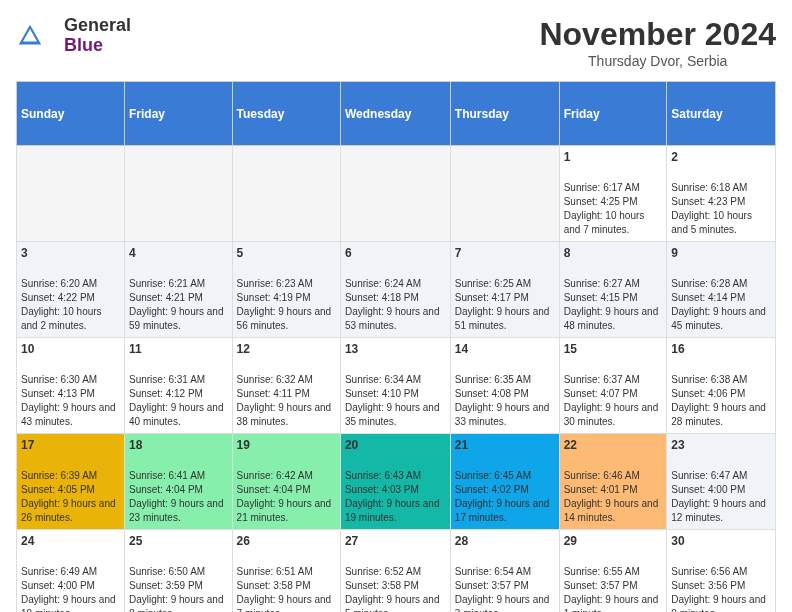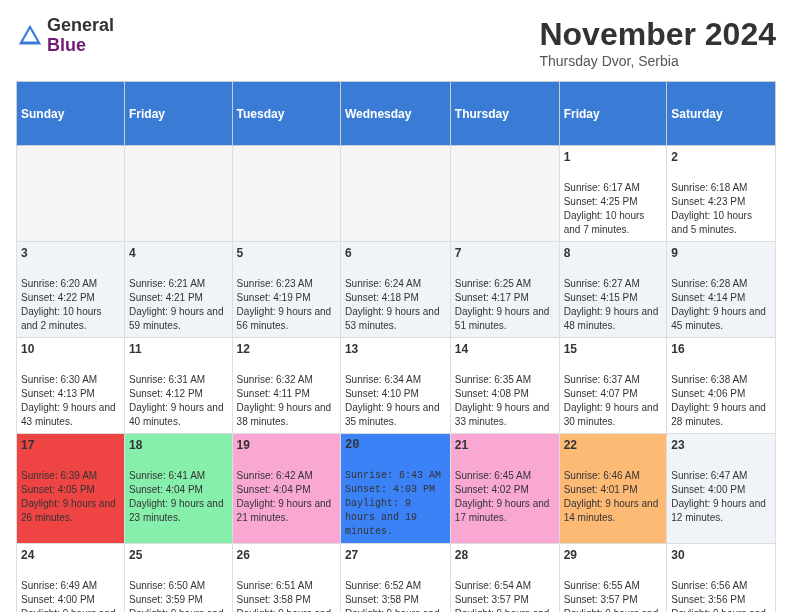--- a/index.html
+++ b/index.html
@@ -12,21 +12,21 @@
     }
     .header {
       display: flex;
       justify-content: space-between;
       align-items: flex-start;
       margin-bottom: 12px;
     }
     .logo {
       display: flex;
       align-items: center;
-      gap: 3px;
+      gap: 20px;
     }
     .logo-text {
       display: flex;
       flex-direction: column;
       line-height: 1.1;
     }
     .logo-general {
       font-size: 18px;
       font-weight: bold;
       color: #333;
@@ -34,21 +34,21 @@
     .logo-blue {
       font-size: 18px;
       font-weight: bold;
       color: #701a75;
     }
     .logo-icon {
       width: 28px;
       height: 28px;
     }
     .title-block {
-      text-align: left;
+      text-align: center;
     }
     .month-title {
       font-size: 32px;
       font-weight: bold;
       color: #333;
     }
     .location {
       font-size: 14px;
       color: #555;
     }
@@ -230,45 +230,45 @@
 Daylight: 9 hours and 30 minutes.</div>
         </td>
         <td>
           <div class="day-number">16</div>
           <div class="day-info">Sunrise: 6:38 AM
 Sunset: 4:06 PM
 Daylight: 9 hours and 28 minutes.</div>
         </td>
       </tr>
       <tr>
-        <td style="background: #ef4444;">
+        <td style="background: #eab308;">
           <div class="day-number">17</div>
           <div class="day-info">Sunrise: 6:39 AM
 Sunset: 4:05 PM
 Daylight: 9 hours and 26 minutes.</div>
         </td>
         <td style="background: #86efac;">
           <div class="day-number">18</div>
           <div class="day-info">Sunrise: 6:41 AM
 Sunset: 4:04 PM
 Daylight: 9 hours and 23 minutes.</div>
         </td>
-        <td style="background: #f9a8d4;">
+        <td style="background: #86efac;">
           <div class="day-number">19</div>
           <div class="day-info">Sunrise: 6:42 AM
 Sunset: 4:04 PM
 Daylight: 9 hours and 21 minutes.</div>
         </td>
-        <td style="background: #3b82f6; font-family: Liberation Mono, monospace;">
+        <td style="background: #14b8a6;">
           <div class="day-number">20</div>
           <div class="day-info">Sunrise: 6:43 AM
 Sunset: 4:03 PM
 Daylight: 9 hours and 19 minutes.</div>
         </td>
-        <td style="background: #f9a8d4;">
+        <td style="background: #0ea5e9;">
           <div class="day-number">21</div>
           <div class="day-info">Sunrise: 6:45 AM
 Sunset: 4:02 PM
 Daylight: 9 hours and 17 minutes.</div>
         </td>
         <td style="background: #fdba74;">
           <div class="day-number">22</div>
           <div class="day-info">Sunrise: 6:46 AM
 Sunset: 4:01 PM
 Daylight: 9 hours and 14 minutes.</div>

